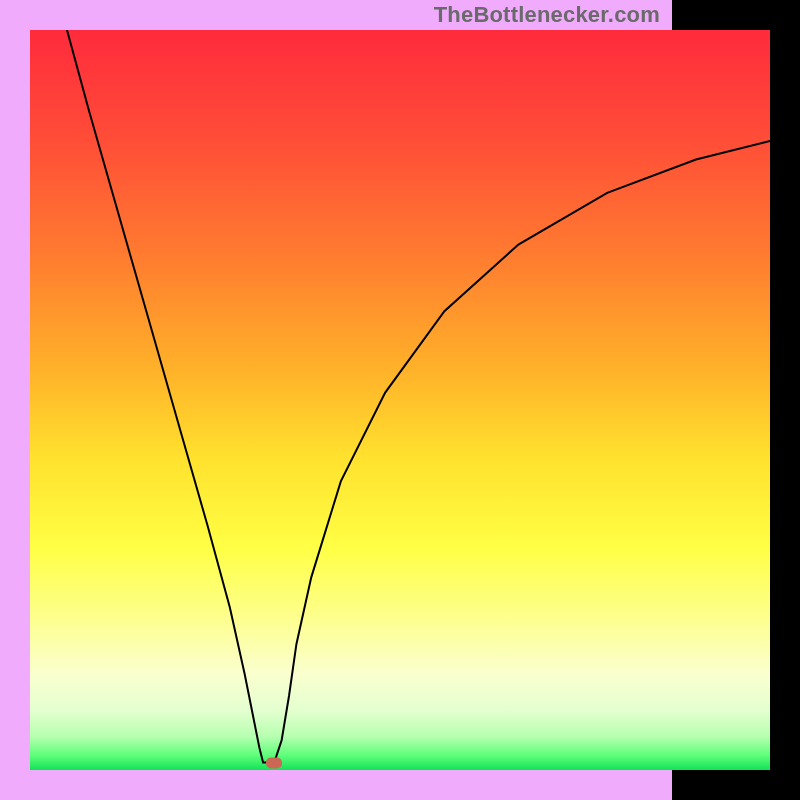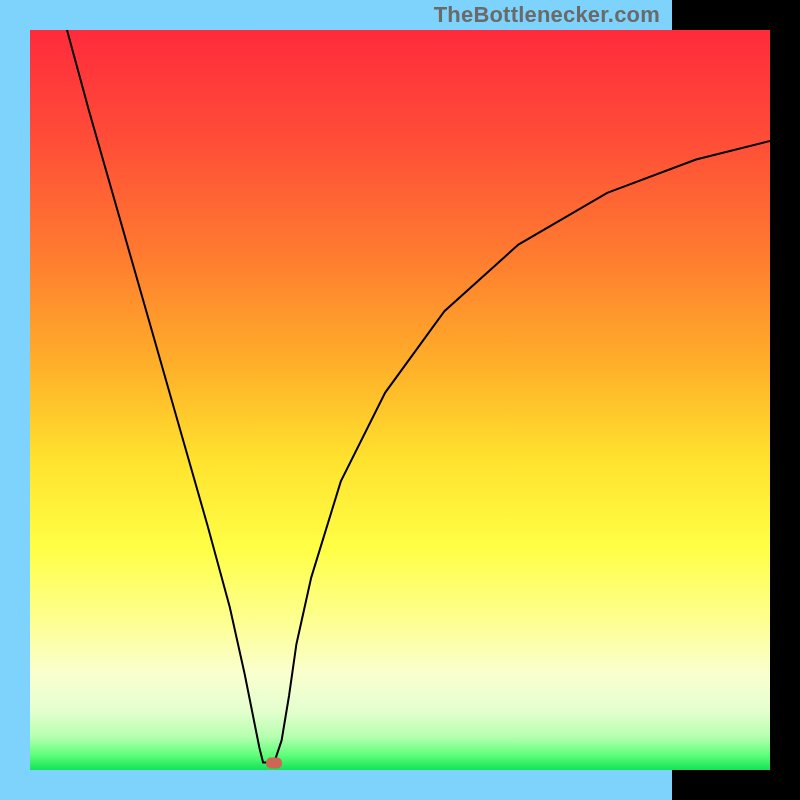--- a/index.html
+++ b/index.html
@@ -9,21 +9,21 @@
     height: 800px;
     background: #000000;
     overflow: hidden;
   }
   .frame {
     position: absolute;
     left: 0;
     top: 0;
     width: 672px;
     height: 800px;
-    background: #7dd3fc;
+    background: #f0abfc;
   }
   .watermark {
     position: absolute;
     top: 2px;
     right: 12px;
     font-family: Arial, Helvetica, sans-serif;
     font-size: 22px;
     font-weight: 600;
     color: #6a6a6a;
     letter-spacing: 0.2px;

